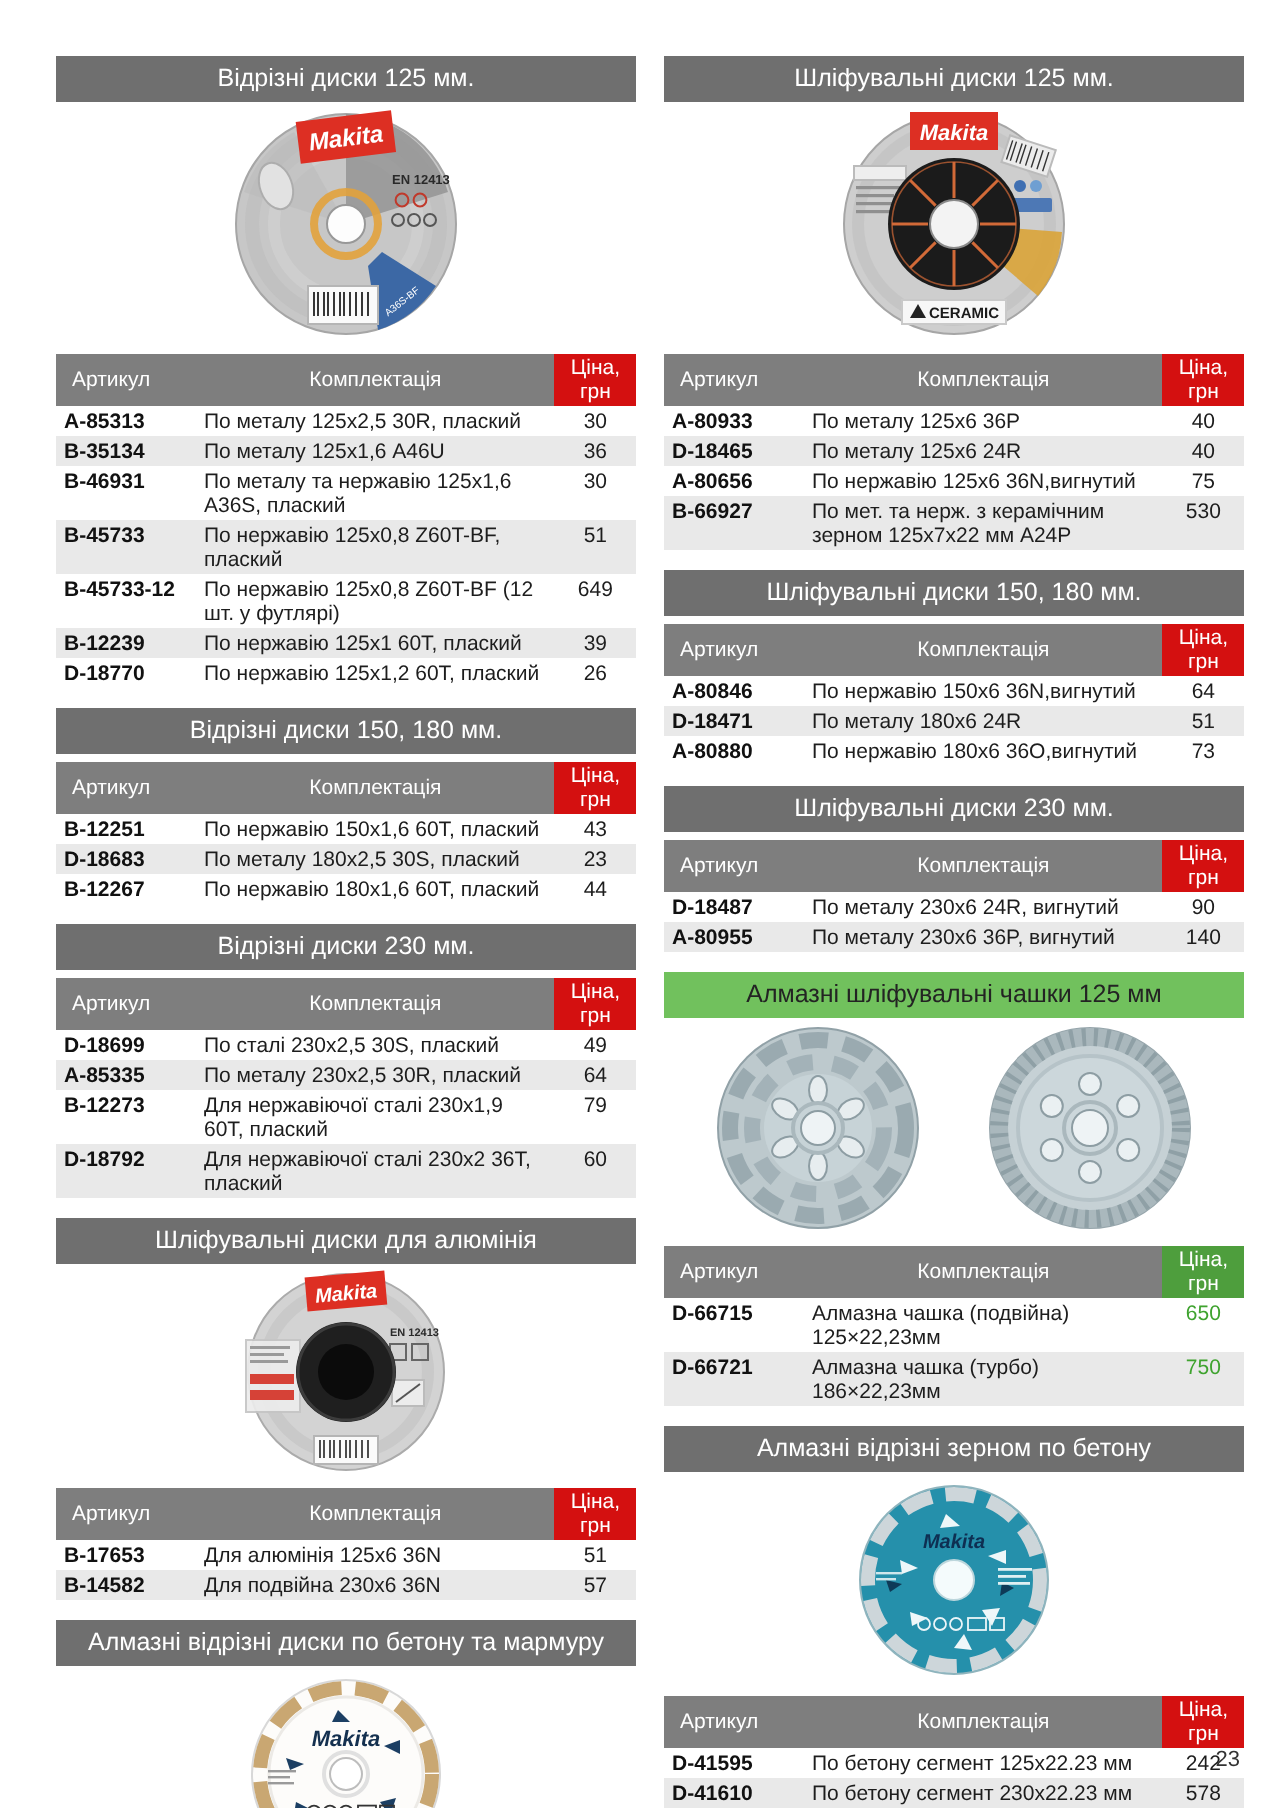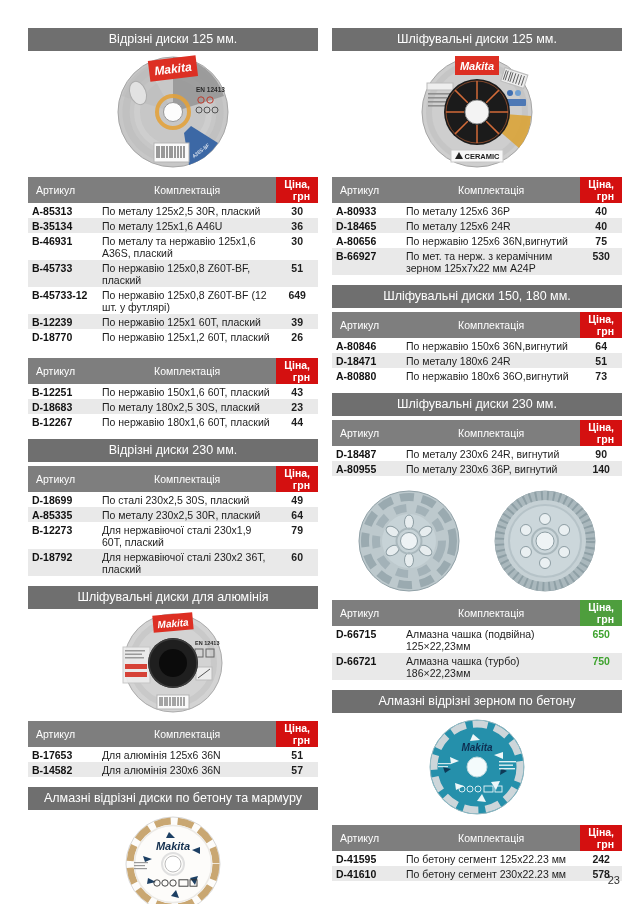--- a/index.html
+++ b/index.html
@@ -22,25 +22,25 @@
   }
   .sec-header.green { background:var(--green-header, #71c15d); color:#232323; }
   .img-box { display:flex; justify-content:center; align-items:center; gap:10px; padding:2px 0; }
   table.products { width:100%; border-collapse:collapse; margin-top:4px; font-size:10.5px; }
   .products th {
     background:var(--table-header-gray, #7e7e7e);
     color:#fff; font-weight:normal; font-size:10.5px; padding:1px 8px;
   }
   .products th.art-h { text-align:left; width:70px; }
   .products th.desc-h { text-align:center; }
-  .products th.price-h { background:var(--price-header-red, #d41010); width:34px; text-align:right;font-weight:bold; }
+  .products th.price-h { background:var(--price-header-red, #d41010); width:34px; text-align:center; }
   .products.green-price th.price-h { background:#4e9e3d; }
   .products td { padding:1.5px 4px; vertical-align:top; line-height:12px; }
   .products td.art { font-weight:bold; white-space:nowrap; color:#111; }
-  .products td.price { text-align:center;font-weight:bold; }
+  .products td.price { text-align:center; }
   .products.green-price td.price { color:var(--green-accent, #3fa32f);text-align:center; }
   .products tbody tr:nth-of-type(even) { background:var(--row-alt, #e9e9e9); }
   .page-num { position:absolute; right:20px; bottom:18px; font-size:11px; color:#333; }
 </style>
 </head>
 <body>
 
 <div class="columns">
 
   <div class="col">
@@ -116,20 +116,21 @@
             <tr>
             <td class="art">D-18770</td>
             <td class="desc">По нержавію 125х1,2 60T, плаский</td>
             <td class="price">26</td>
           </tr>
           </tbody>
       </table>
     </div>
 
     <div class="section">
+      <div class="sec-header">Відрізні диски 150, 180 мм.</div>
       <table class="products">
         <thead>
             <tr>
           <th class="art-h">Артикул</th>
           <th class="desc-h">Комплектація</th>
           <th class="price-h">Ціна, грн</th>
         </tr>
           </thead>
         <tbody>
 
@@ -226,21 +227,21 @@
           </thead>
         <tbody>
 
         <tr>
             <td class="art">B-17653</td>
             <td class="desc">Для алюмінія 125х6 36N</td>
             <td class="price">51</td>
           </tr>
             <tr>
             <td class="art">B-14582</td>
-            <td class="desc">Для алюмінія 230х6 36N</td>
+            <td class="desc">Для подвійна 230х6 36N</td>
             <td class="price">57</td>
           </tr>
           </tbody>
       </table>
     </div>
 
     <div class="section">
       <div class="sec-header">Алмазні відрізні диски по бетону та мармуру</div>
       <div class="img-box">
         <svg width="140" height="104" viewBox="0 0 140 104">
@@ -401,20 +402,21 @@
             <tr>
             <td class="art">A-80955</td>
             <td class="desc">По металу 230х6 36P, вигнутий</td>
             <td class="price">140</td>
           </tr>
           </tbody>
       </table>
     </div>
 
     <div class="section">
+      <div class="sec-header green">Алмазні шліфувальні чашки 125 мм</div>
       <div class="img-box">
         <svg width="126" height="106" viewBox="0 0 126 106">
           <circle cx="63" cy="53" r="50" fill="#bdc9cd" stroke="#91a1a7"></circle>
           <circle cx="63" cy="53" r="44" fill="none" stroke="#9aaab0" stroke-width="8" stroke-dasharray="14 8"></circle>
           <circle cx="63" cy="53" r="33" fill="none" stroke="#a3b2b8" stroke-width="8" stroke-dasharray="12 10" transform="rotate(15 63 53)"></circle>
           <circle cx="63" cy="53" r="27" fill="#c7d3d7"></circle>
           <g fill="#e7edef" stroke="#8d9da3">
             <ellipse cx="63" cy="34" rx="4.5" ry="7"></ellipse>
             <ellipse cx="63" cy="34" rx="4.5" ry="7" transform="rotate(60 63 53)"></ellipse>
             <ellipse cx="63" cy="34" rx="4.5" ry="7" transform="rotate(120 63 53)"></ellipse>

